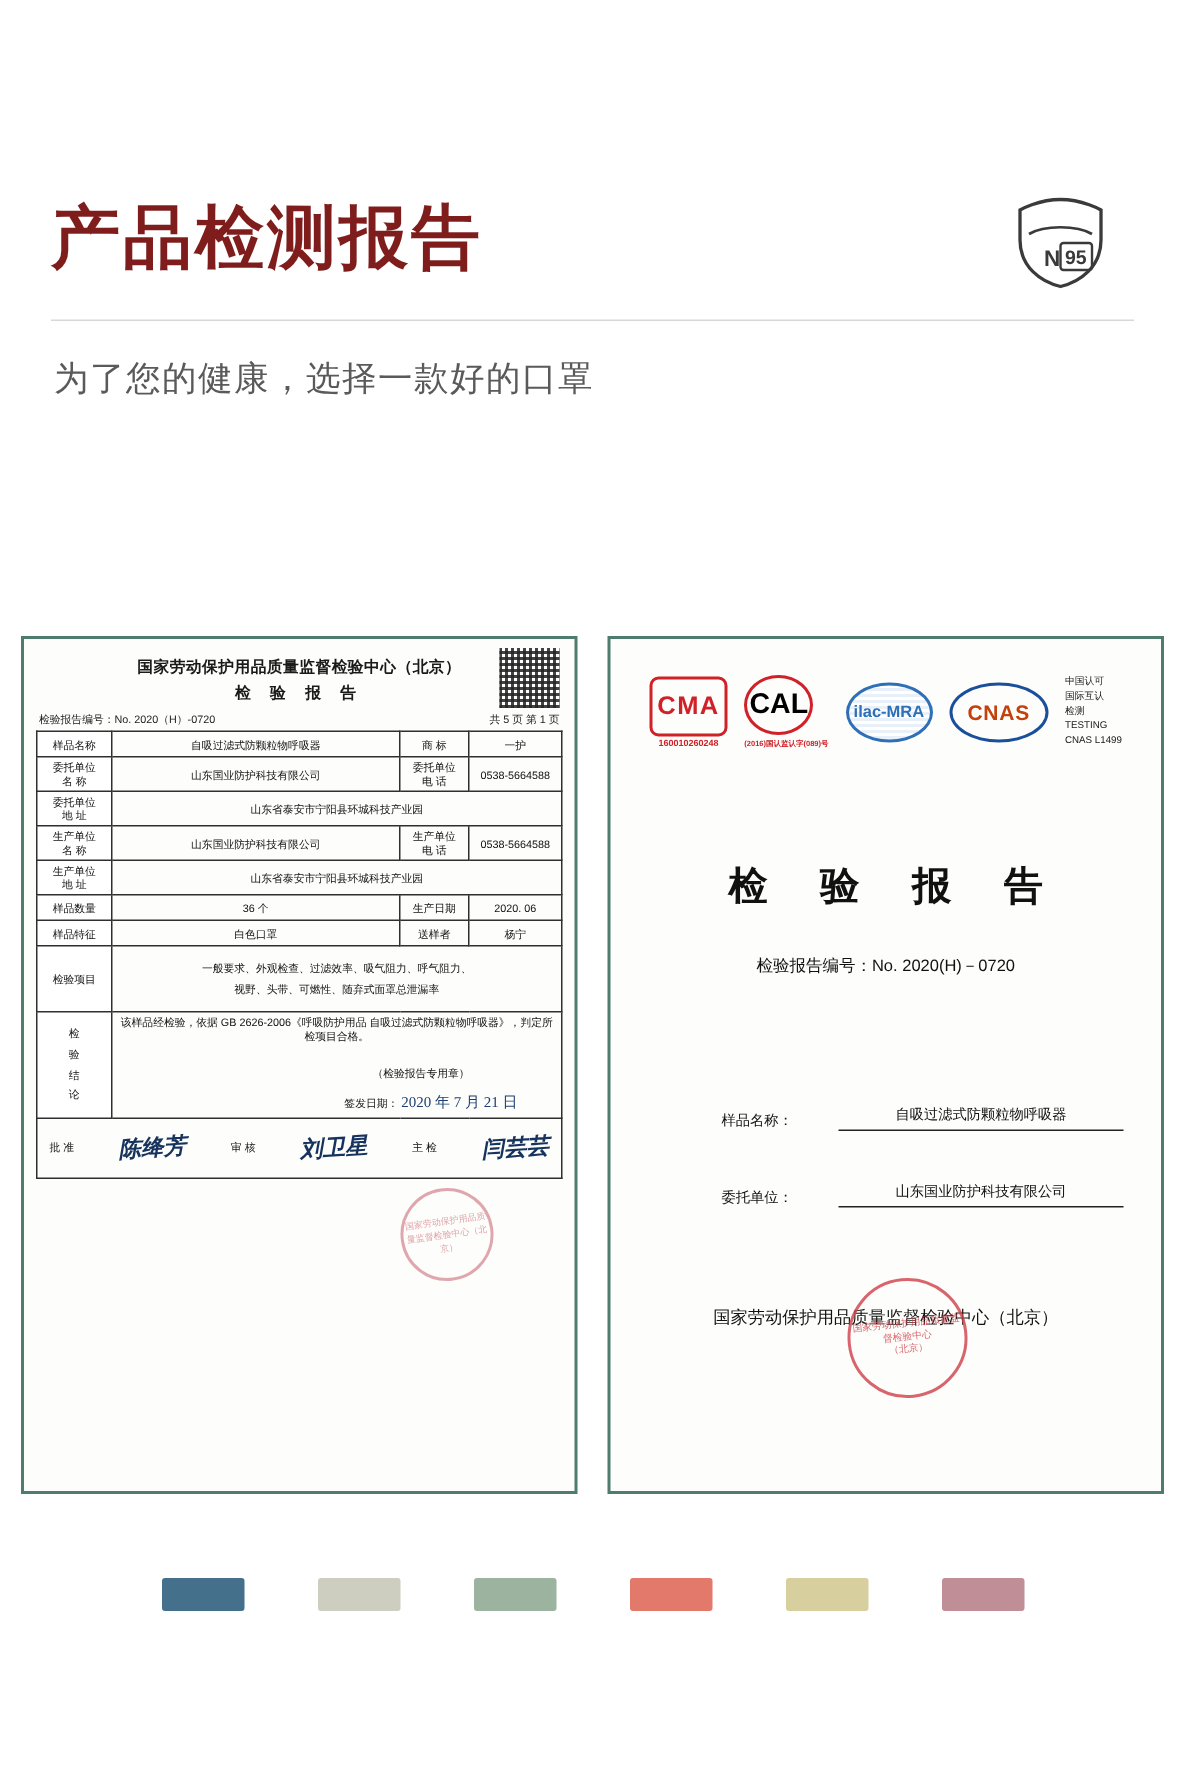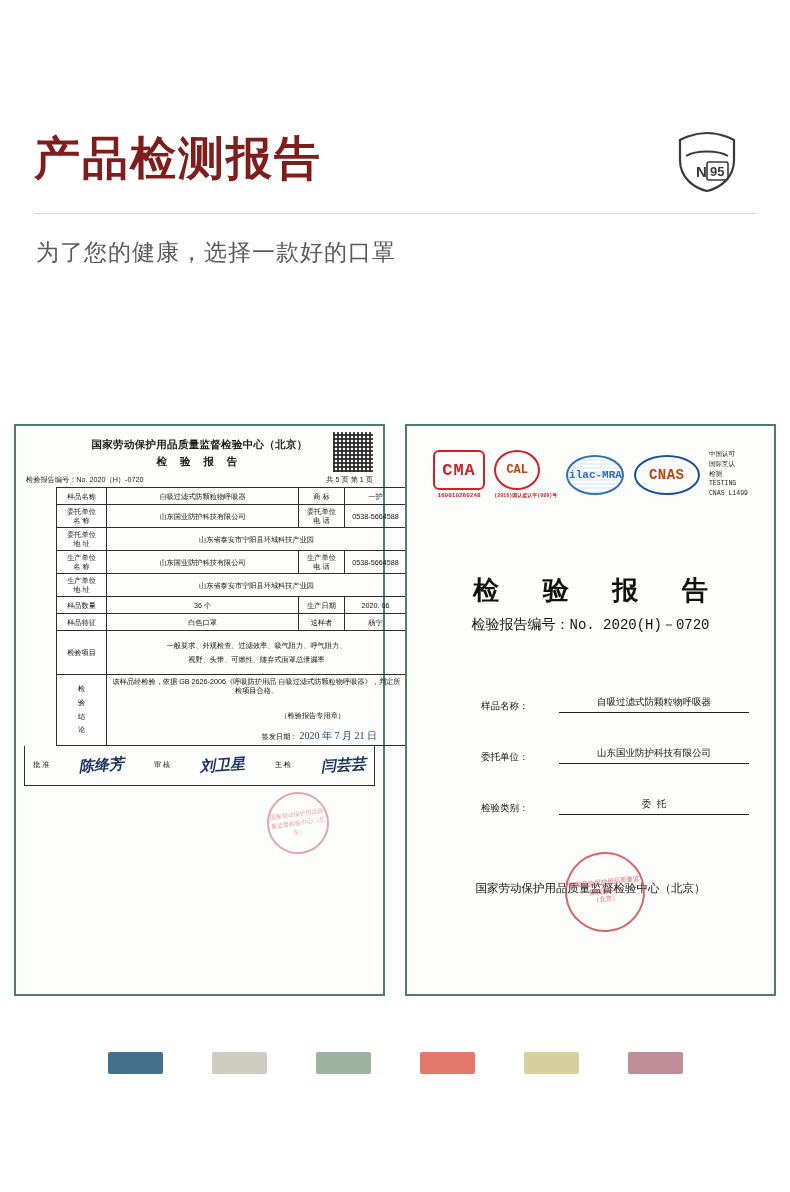--- a/index.html
+++ b/index.html
@@ -52,21 +52,21 @@
       repeating-linear-gradient(90deg,#222 0 2px,#fff 2px 4px);
     background-blend-mode: multiply;
     opacity:.85;
   }
   .lc-meta {
     display:flex; justify-content:space-between; align-items:flex-end;
     font-size:7.2px; color:#222; margin-top:6px; padding:0 2px 2px;
   }
   table.lc-table {
     width:100%; border-collapse:collapse; table-layout:fixed;
-    font-size:7.2px; color:#111;margin-left:32px;
+    font-size:7.2px; color:#111;
   }
   table.lc-table td {
     border:1px solid #2f2f2f; padding:2px 3px; height:17px;
     text-align:center; vertical-align:middle; line-height:1.25;
   }
   td.lbl { width:50px; background:#fff; }
   td.lbl2 { width:46px; }
   .two-line { line-height:1.05; font-size:7.2px; }
   td.tall { height:30px; }
   .lc-concl { height:86px; }
@@ -81,52 +81,52 @@
   .sig-row {
     display:flex; align-items:center; justify-content:space-between;
     font-size:7.2px; height:40px; border:1px solid #2f2f2f; border-top:none;
     padding:0 8px;
   }
   .sig { font-family:"Liberation Serif", serif; font-size:15px; color:#16335e;
          font-style:italic; font-weight:700; transform:rotate(-4deg); }
   .sig-label { color:#111; }
 
   
-  .rc-inner { position:absolute; inset:20px;font-family:Liberation Mono, monospace; }
+  .rc-inner { position:absolute; inset:20px; }
   .marks { display:flex; align-items:center; justify-content:space-between; padding:4px 6px 0; }
   .mark { text-align:center; }
   .mark-cma-circ {
     width:52px; height:40px; border:2px solid #cf2127; border-radius:6px;
     color:#cf2127; font-weight:700; font-size:17px;
     display:flex; align-items:center; justify-content:center; letter-spacing:1px;
   }
   .mark-sub { font-size:6px; color:#cf2127; margin-top:2px; font-weight:700; }
   .mark-cal {
     width:46px; height:40px; border:2px solid #cf2127; border-radius:50%;
-    color:#c2410c; font-weight:700; font-size:12px;
+    color:#000000; font-weight:700; font-size:19px;
     display:flex; align-items:center; justify-content:center;
   }
   .mark-ilac {
     width:58px; height:40px; border-radius:50%;
     border:2px solid #2f6fb5; color:#2f6fb5; font-size:11px; font-weight:700;
     display:flex; align-items:center; justify-content:center;
     background: repeating-linear-gradient(180deg, #ffffff 0 2px, #e8f0f9 2px 4px);
   }
   .mark-cnas {
     width:66px; height:40px; border-radius:50%;
     border:2px solid #1a4f9c; color:#c2410c; font-size:14px; font-weight:700;
     display:flex; align-items:center; justify-content:center; letter-spacing:.5px;
   }
   .mark-text { font-size:6.5px; line-height:1.5; color:#1a1a1a; text-align:left; }
   .rc-title {
     text-align:center; font-size:26px; font-weight:700; color:#111;
     letter-spacing:14px; margin-top:74px; padding-left:14px;
   }
-  .rc-no { text-align:center; font-size:14px; color:#111; margin-top:8px; }
-  .rc-fields { margin-top:62px; padding-left:54px; }
+  .rc-no { text-align:center; font-size:11px; color:#111; margin-top:28px; }
+  .rc-fields { margin-top:86px; padding-left:54px; }
   .rc-field { display:flex; align-items:flex-end; margin-bottom:34px; font-size:9.5px; color:#111; }
   .rc-flabel { width:78px; text-align:justify; }
   .rc-fvalue {
     flex:1; max-width:190px; border-bottom:1px solid #222;
     text-align:center; padding-bottom:3px;
   }
   .rc-footer { text-align:center; font-size:11.5px; color:#111; margin-top:66px; }
   .rc-stamp {
     position:absolute; left:138px; bottom:42px;
     width:80px; height:80px; border:2.5px solid #d0404a; border-radius:50%;
@@ -293,24 +293,20 @@
 
         <div class="rc-fields">
           <div class="rc-field">
             <span class="rc-flabel">样品名称：</span>
             <span class="rc-fvalue">自吸过滤式防颗粒物呼吸器</span>
           </div>
           <div class="rc-field">
             <span class="rc-flabel">委托单位：</span>
             <span class="rc-fvalue">山东国业防护科技有限公司</span>
           </div>
-          <div class="rc-field">
-            <span class="rc-flabel">检验类别：</span>
-            <span class="rc-fvalue">委  托</span>
-          </div>
         </div>
 
         <div class="rc-footer">国家劳动保护用品质量监督检验中心（北京）</div>
         <div class="rc-stamp" style="white-space:pre-line">国家劳动保护用品质量监督检验中心
 （北京）</div>
       </div>
     </div>
   </div>
 
   <div class="swatches">

